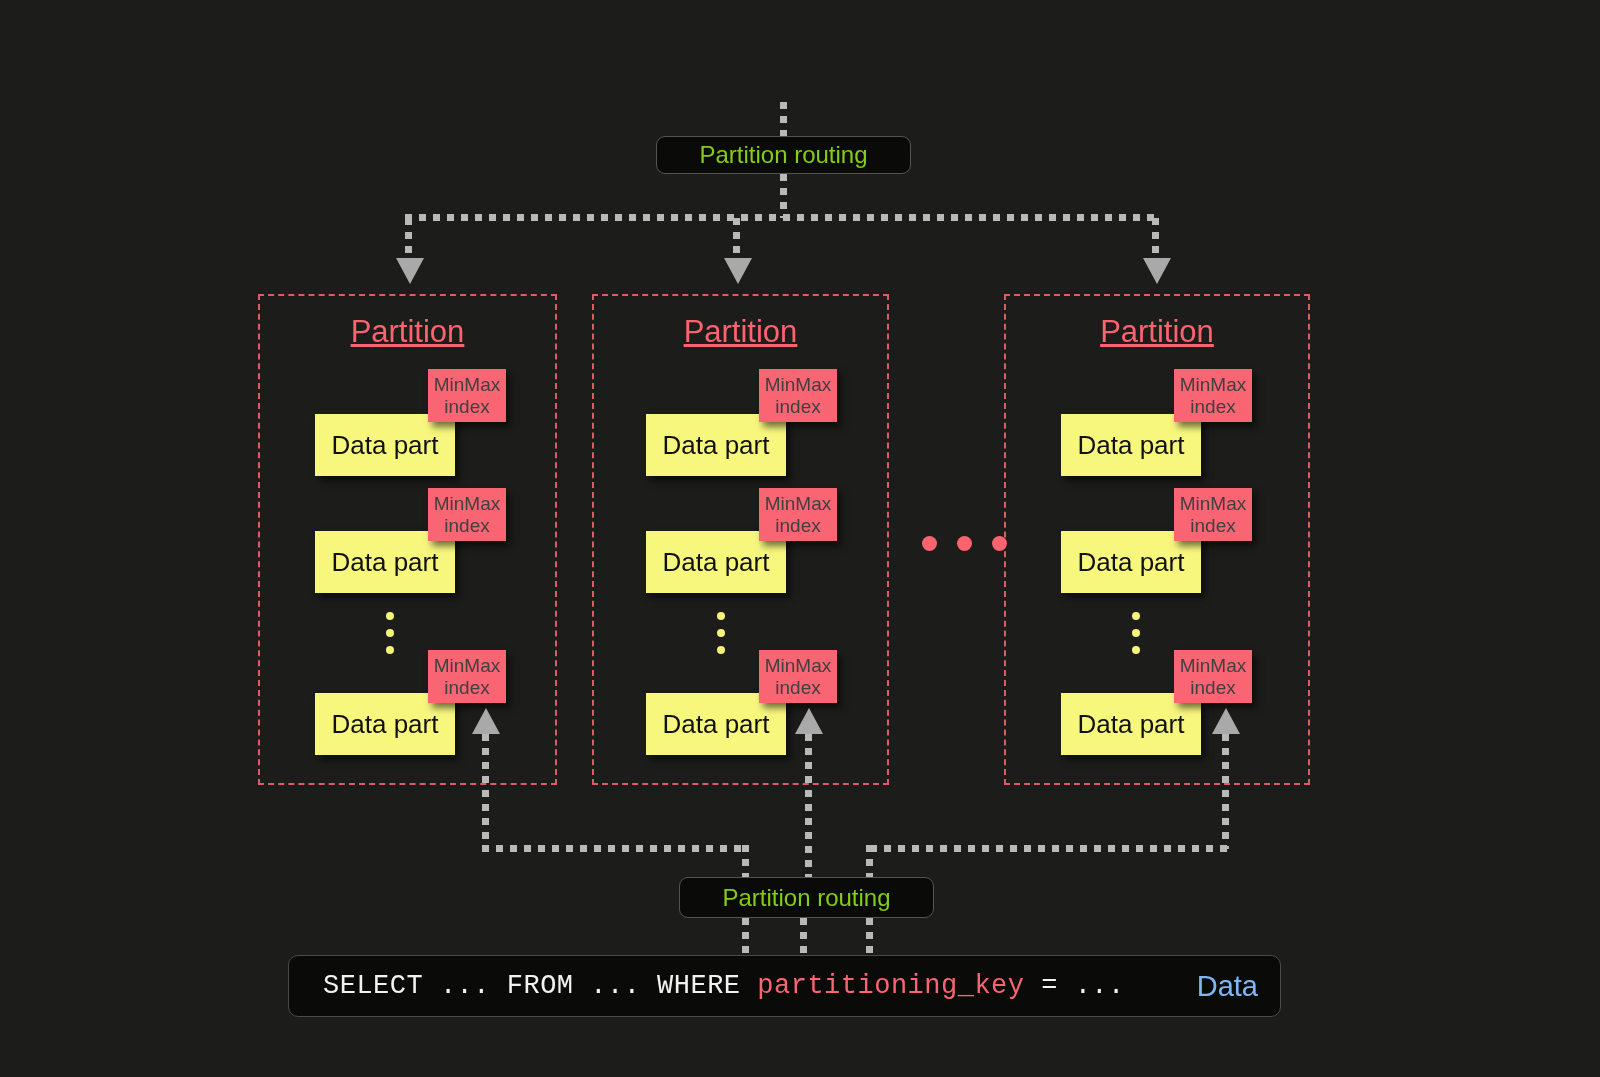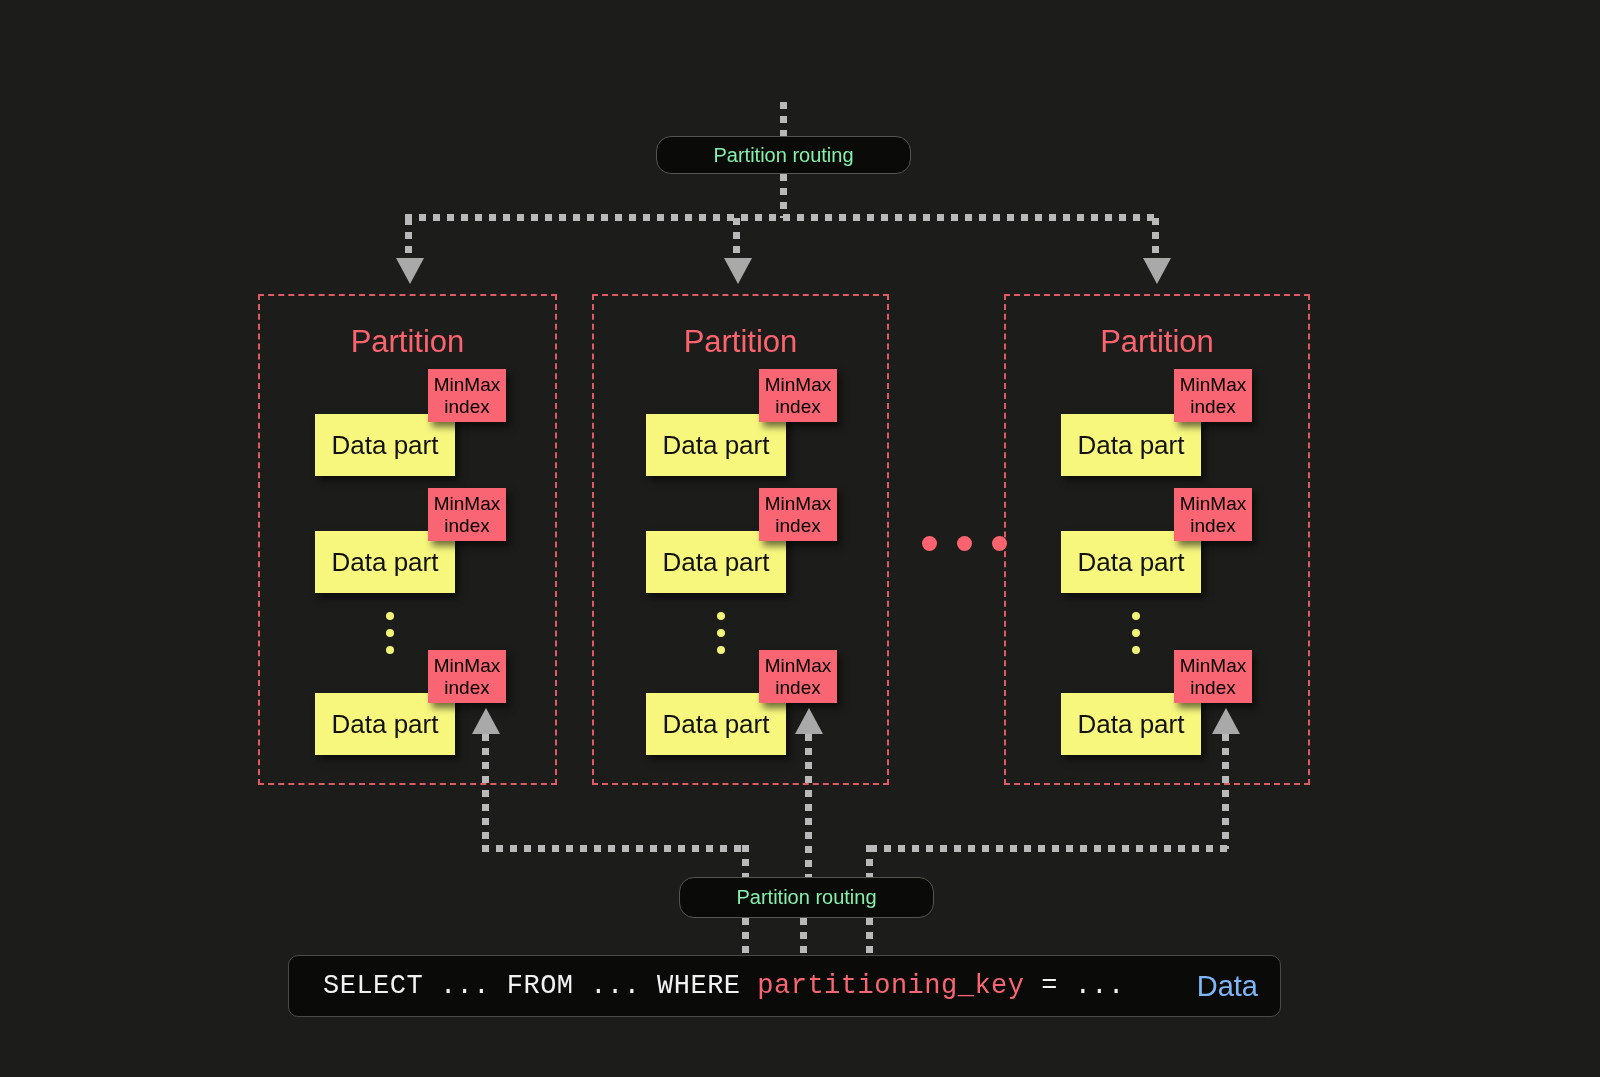--- a/index.html
+++ b/index.html
@@ -65,23 +65,23 @@
     white-space: pre;
     letter-spacing: 0.5px;
   }
   .sql .key { color: #fa6573; }
 
   
   .pill {
     position: absolute;
     background: #0a0a08;
     border: 1px solid #55554f;
-    border-radius: 15px;
-    color: #86efac;
-    font-size: 20px;
+    border-radius: 9px;
+    color: #84cc16;
+    font-size: 24px;
     display: flex;
     align-items: center;
     justify-content: center;
     z-index: 6;
   }
   #partition-routing-box { left: 656px; top: 136px; width: 255px; height: 38px; }
   #partition-pruning-box { left: 679px; top: 877px; width: 255px; height: 41px; }
 
   
   .partition {
@@ -89,26 +89,27 @@
     border: 2px dashed #e05a63;
     top: 294px;
     height: 491px;
   }
   #partition-1 { left: 258px;  width: 299px; }
   #partition-2 { left: 592px;  width: 297px; }
   #partition-3 { left: 1004px; width: 306px; }
 
   .partition-title {
     position: absolute;
-    top: 28px;
+    top: 18px;
     left: 0;
     right: 0;
     text-align: center;
     color: #fb636f;
     font-size: 31px;
+    text-decoration: underline;
   }
 
   
   .part-group { position: absolute; }
 
   .data-part {
     position: absolute;
     width: 140px;
     height: 62px;
     background: #f7f77e;
@@ -119,21 +120,21 @@
     justify-content: center;
     box-shadow: 4px 5px 7px rgba(0,0,0,0.55);
     z-index: 3;
   }
 
   .minmax {
     position: absolute;
     width: 78px;
     height: 53px;
     background: #fa6573;
-    color: #000000;
+    color: #404040;
     font-size: 19px;
     line-height: 1.15;
     display: flex;
     align-items: center;
     justify-content: center;
     text-align: center;
     box-shadow: 4px 5px 7px rgba(0,0,0,0.55);
     z-index: 4;
   }
 

